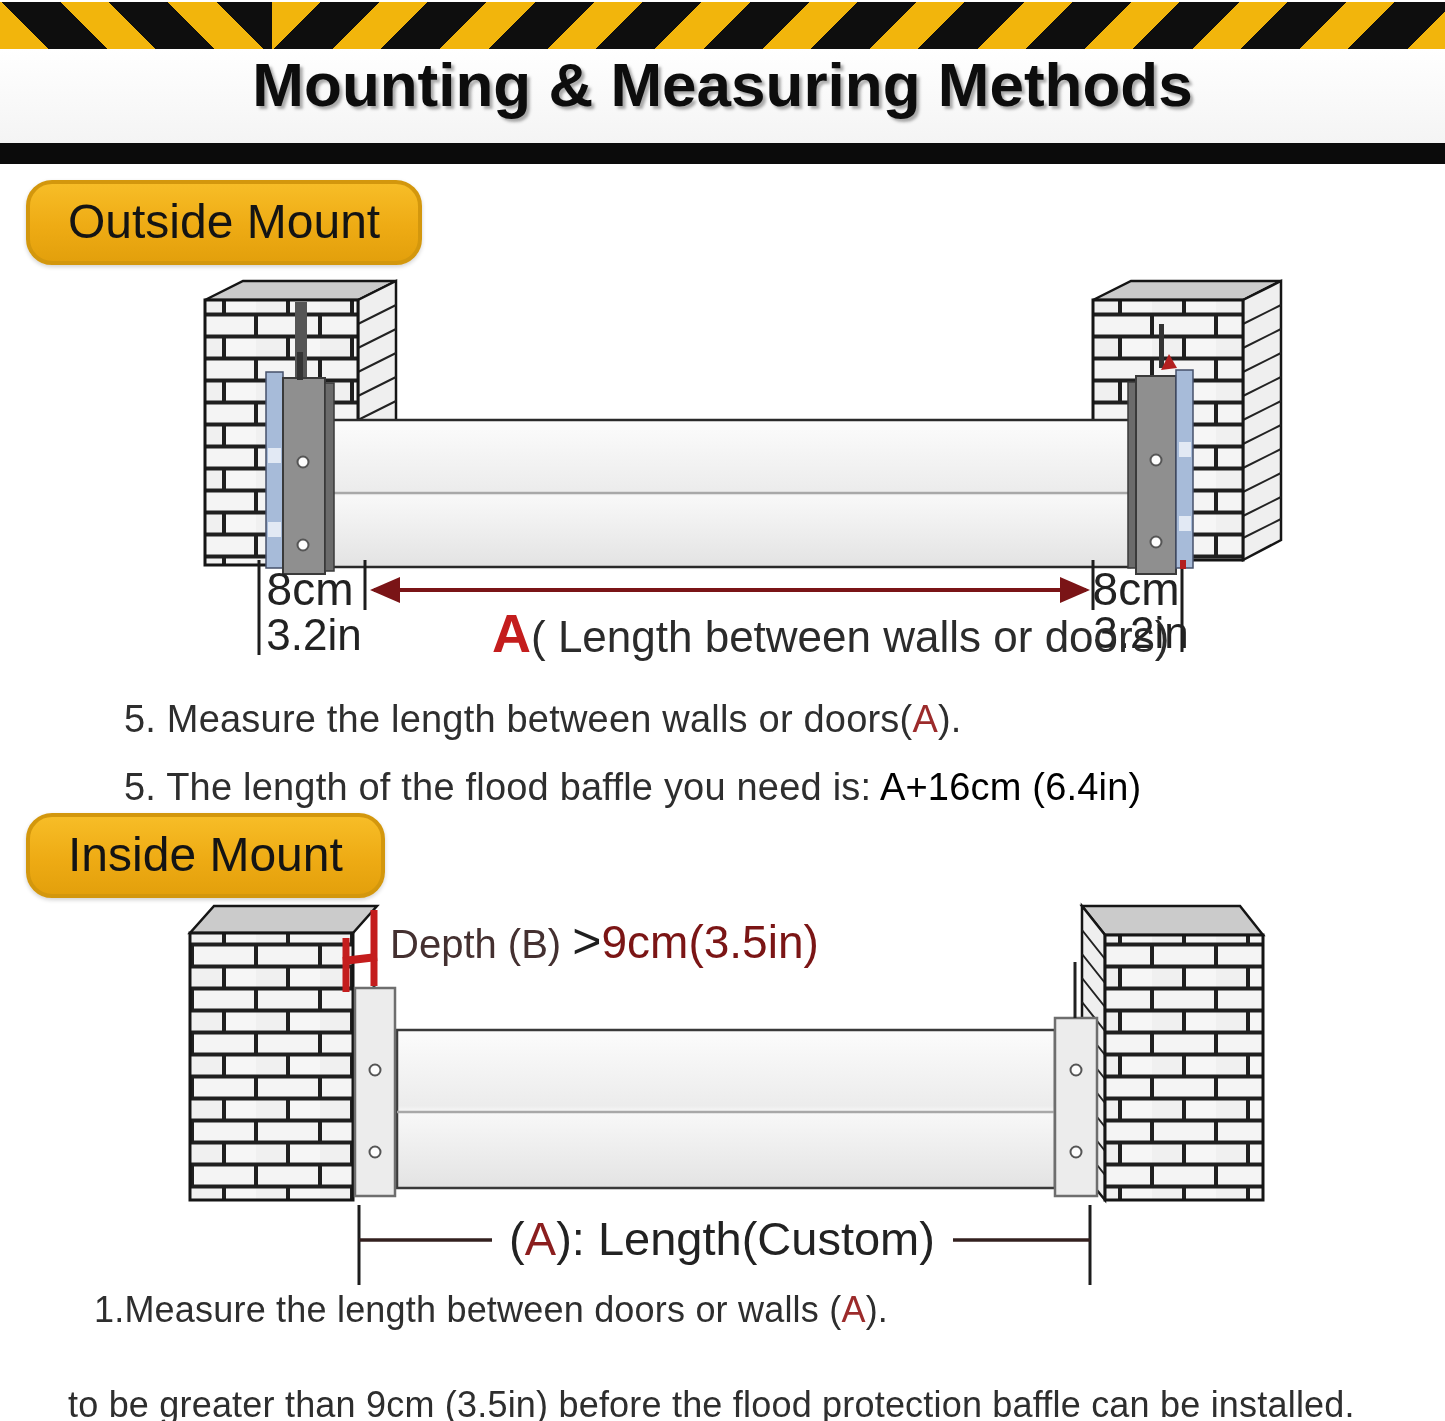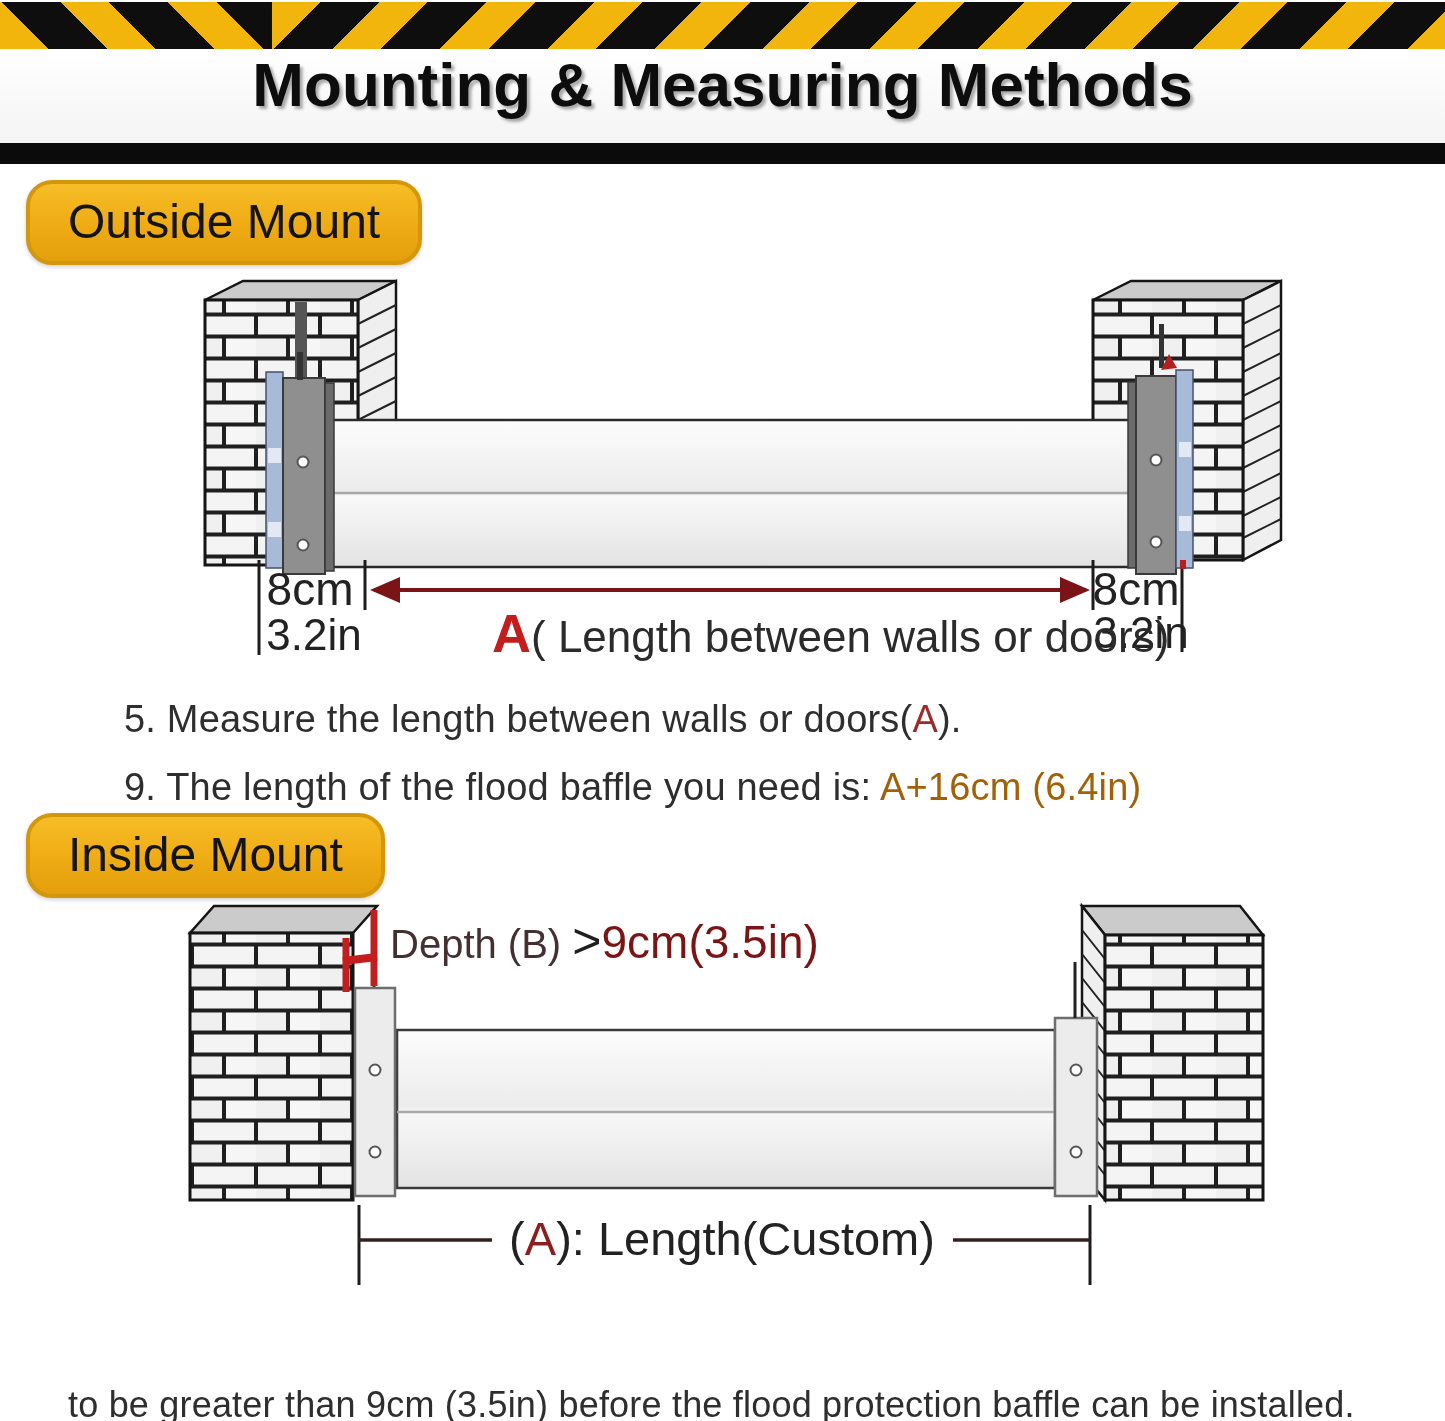--- a/index.html
+++ b/index.html
@@ -24,21 +24,21 @@
   #outside-badge{left:26px;top:180px;}
   #inside-badge{left:26px;top:813px;}
   
   .dia{position:absolute;left:0;width:1445px;}
   #dia-outside{top:270px;height:410px;}
   #dia-inside{top:900px;height:385px;}
   svg text{font-family:"Liberation Sans",sans-serif;}
   
   .step{position:absolute;font-size:38px;color:#2e2e2e;white-space:nowrap;letter-spacing:0.2px;}
   .step.small{font-size:36px;}
-  .maroon{color:#a16207;}
+  .maroon{color:#000000;}
   .red-a{color:#9c2b2b;}
   #o-step1{left:124px;top:698px;}
   #o-step2{left:124px;top:766px;}
   #i-step1{left:94px;top:1289px;}
   #i-step2{left:110px;top:1341px;}
   #i-step3{left:68px;top:1384px;}
 </style>
 </head>
 <body>
 
@@ -129,21 +129,21 @@
       <text x="1136" y="335" font-size="46" fill="#222" text-anchor="middle">8cm</text>
       <text x="1141" y="378" font-size="44" fill="#222" text-anchor="middle">3.2in</text>
       <text x="492" y="382"><tspan font-size="54" font-weight="bold" fill="#c41d1d">A</tspan><tspan font-size="44" fill="#2b2b2b">( Length between walls or doors)</tspan></text>
     </g>
   </svg>
 
   <div class="step" id="o-step1">
     <span>5. Measure the length between walls or doors(</span><span class="red-a">A</span><span>).</span>
   </div>
   <div class="step" id="o-step2">
-    <span>9. The length of the flood baffle you need is: </span><span class="maroon">A+16cm (6.4in)</span>
+    <span>5. The length of the flood baffle you need is: </span><span class="maroon">A+16cm (6.4in)</span>
   </div>
 
   <svg class="dia" id="dia-inside" viewBox="0 0 1445 385">
     <defs>
       <pattern id="brickB" width="64" height="44" patternUnits="userSpaceOnUse">
         <rect width="64" height="44" fill="#1f1f1f"></rect>
         <rect x="2" y="2.5" width="60" height="18" fill="#f4f4f4"></rect>
         <rect x="-30" y="24.5" width="60" height="18" fill="#f0f0f0"></rect>
         <rect x="34" y="24.5" width="60" height="18" fill="#f6f6f6"></rect>
       </pattern>
@@ -196,17 +196,20 @@
 
     <g>
       <line x1="359" y1="305" x2="359" y2="385" stroke="#1c1c1c" stroke-width="3"></line>
       <line x1="1090" y1="305" x2="1090" y2="385" stroke="#1c1c1c" stroke-width="3"></line>
       <line x1="359" y1="340" x2="492" y2="340" stroke="#33201f" stroke-width="3.5"></line>
       <line x1="953" y1="340" x2="1090" y2="340" stroke="#33201f" stroke-width="3.5"></line>
       <text x="722" y="355" text-anchor="middle" font-size="47"><tspan fill="#222">(</tspan><tspan fill="#8b1e1e">A</tspan><tspan fill="#222">): Length(Custom)</tspan></text>
     </g>
   </svg>
 
+  <div class="step small" id="i-step1">
+    <span>1.Measure the length between doors or walls (</span><span class="red-a">A</span><span>).</span>
+  </div>
   <div class="step small" id="i-step3">
     <span>to be greater than 9cm (3.5in) before the flood protection baffle can be installed.</span>
   </div>
 
 </div>
 
 </body></html>

